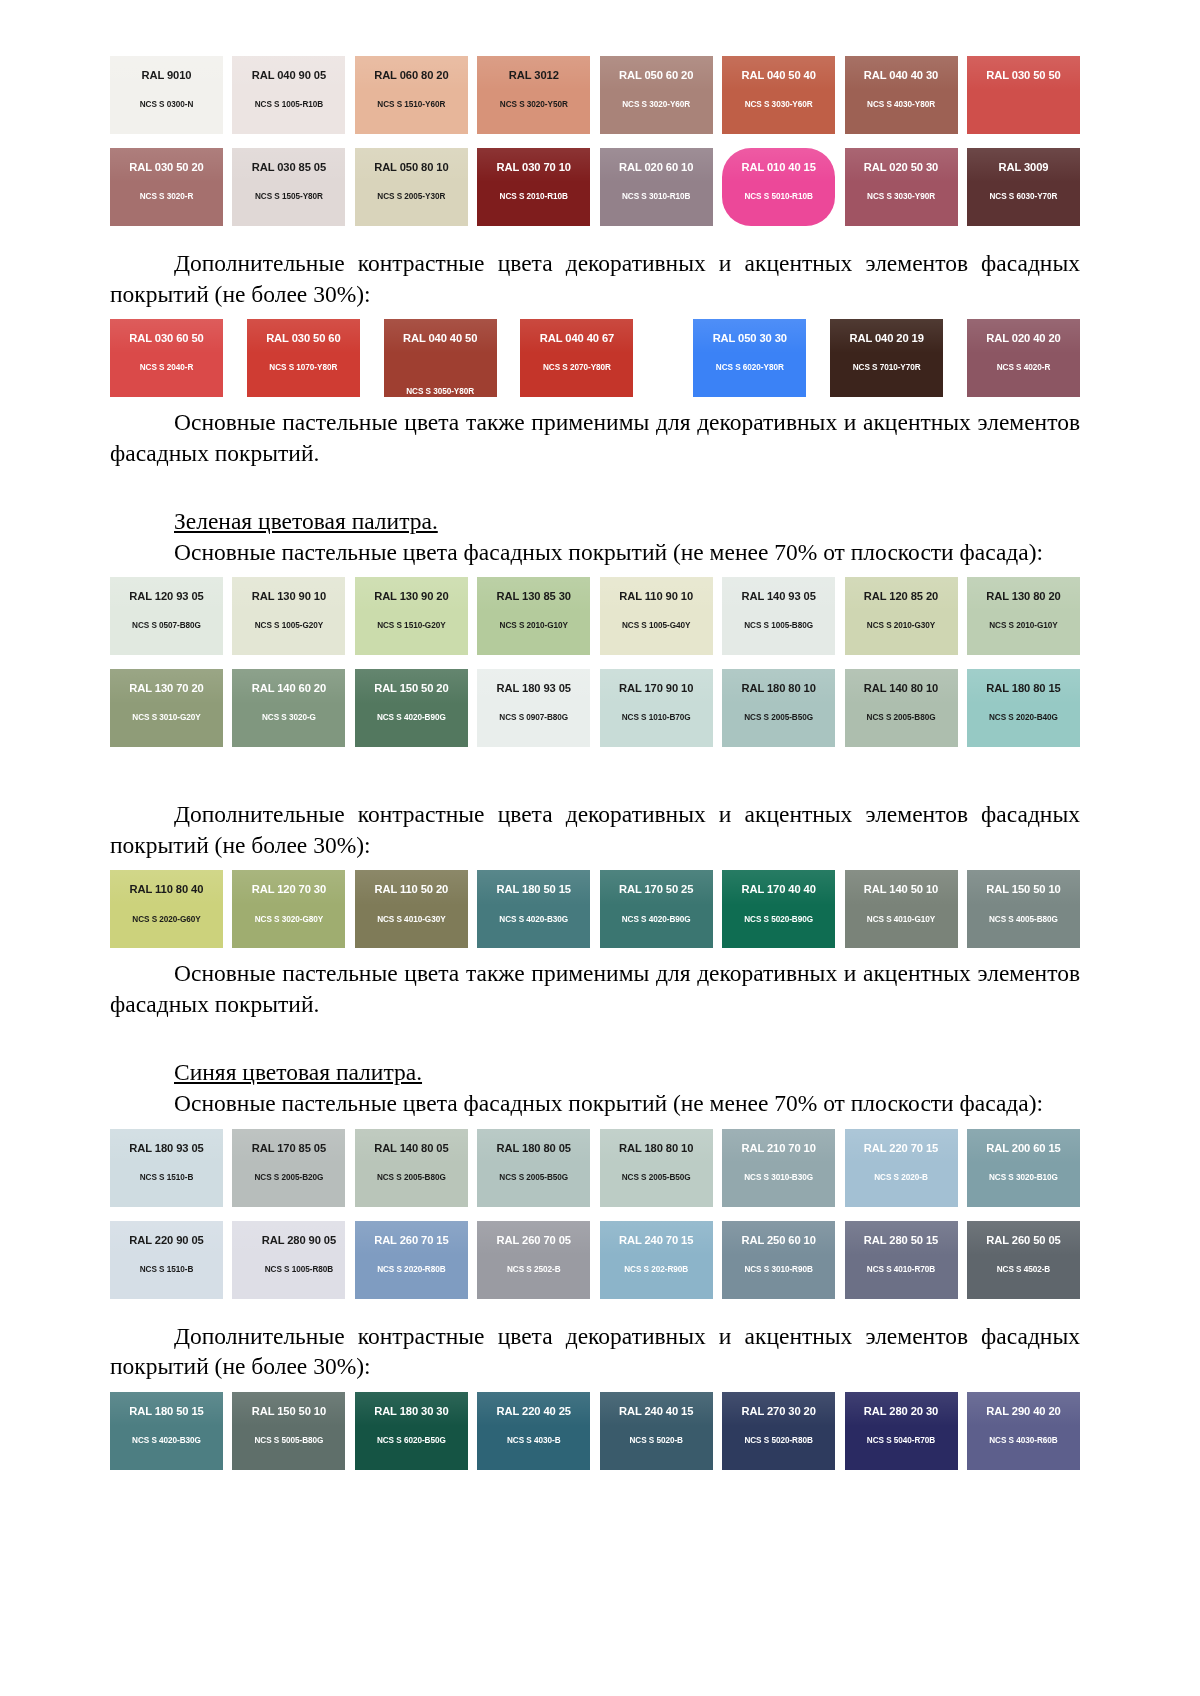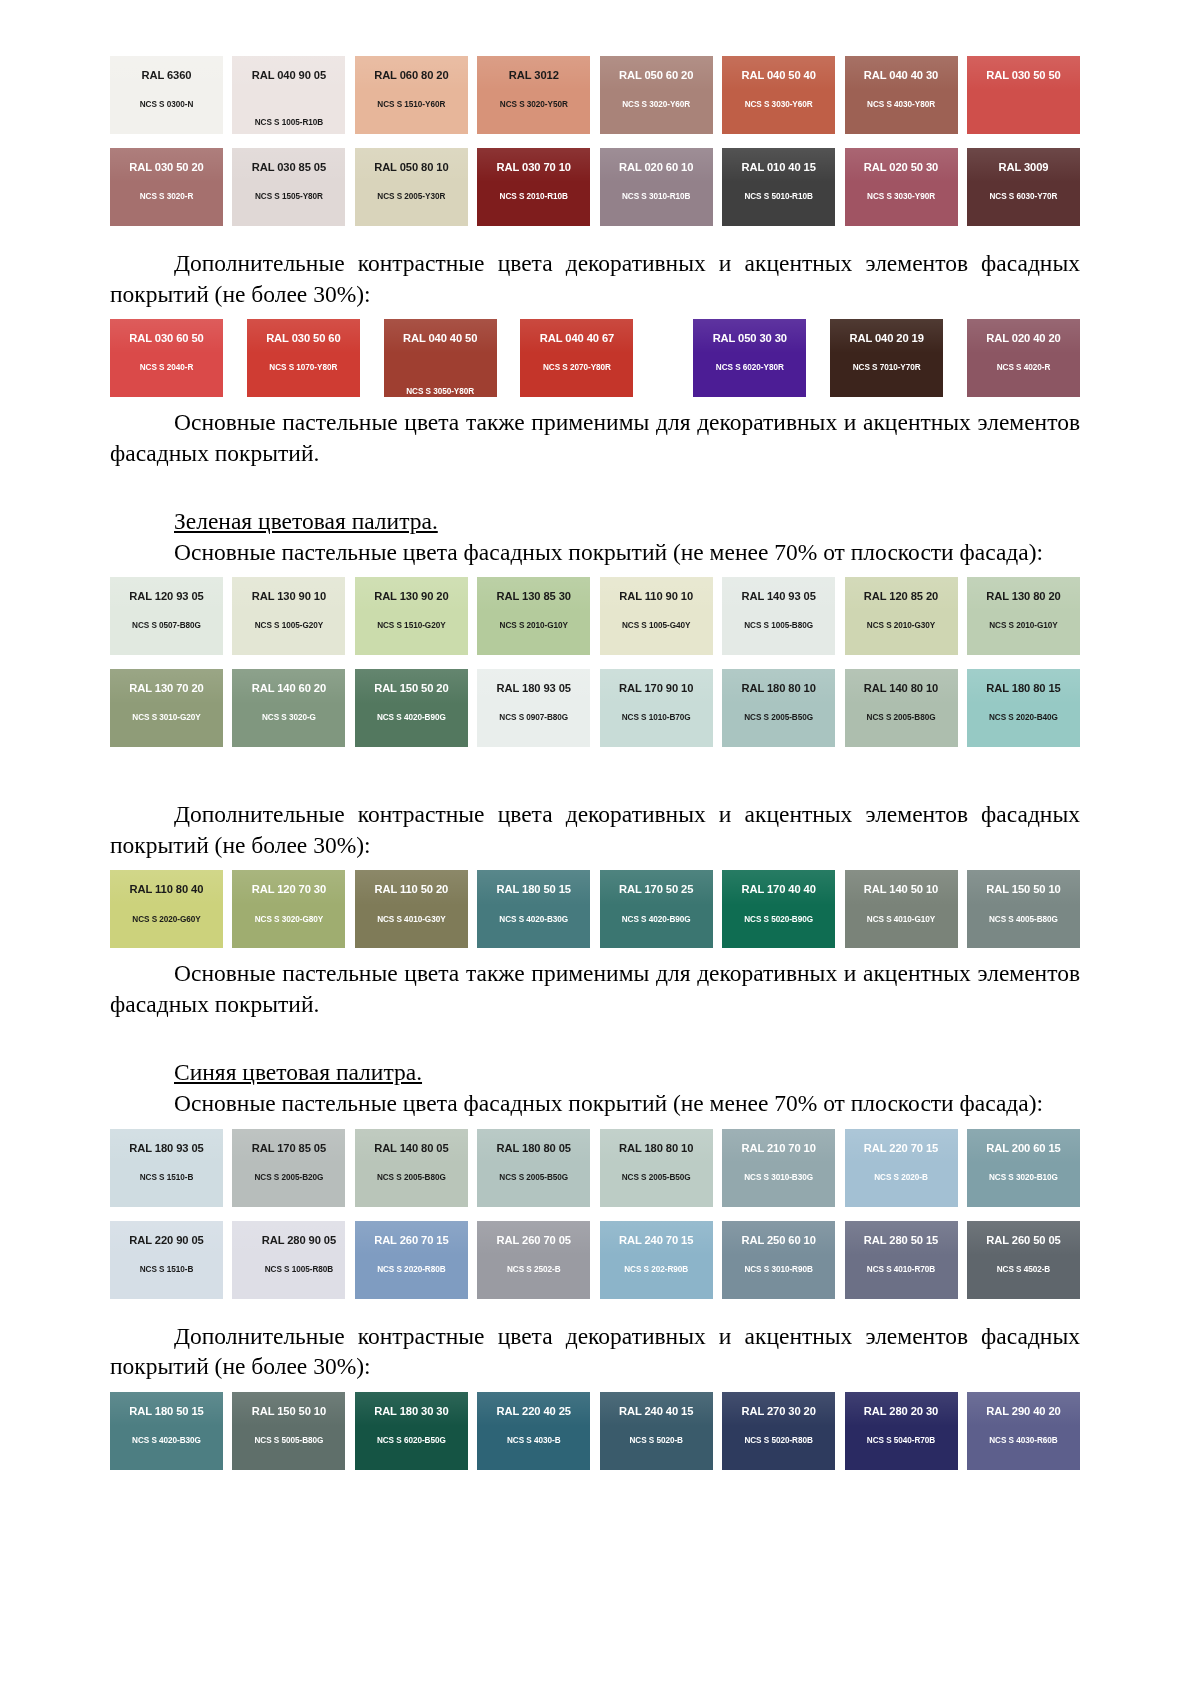--- a/index.html
+++ b/index.html
@@ -111,26 +111,26 @@
 </head>
 <body>
 
 <div class="page">
   <div class="content">
 
     <div>
       <div class="swatch-row">
           <div class="swatch-block">
             <div class="swatch light" style="background: rgb(242, 241, 237);">
-              <div class="ral">RAL 6360</div>
+              <div class="ral">RAL 9010</div>
               <div class="ncs">NCS S 0300-N</div>
             </div>
           </div>
           <div class="swatch-block">
-            <div class="swatch light" style="background: rgb(236, 228, 226); gap: 18px;">
+            <div class="swatch light" style="background: rgb(236, 228, 226);">
               <div class="ral">RAL 040 90 05</div>
               <div class="ncs">NCS S 1005-R10B</div>
             </div>
           </div>
           <div class="swatch-block">
             <div class="swatch light" style="background: rgb(231, 182, 154);">
               <div class="ral">RAL 060 80 20</div>
               <div class="ncs">NCS S 1510-Y60R</div>
             </div>
           </div>
@@ -191,21 +191,21 @@
               <div class="ncs">NCS S 2010-R10B</div>
             </div>
           </div>
           <div class="swatch-block">
             <div class="swatch dark" style="background: rgb(147, 129, 138);">
               <div class="ral">RAL 020 60 10</div>
               <div class="ncs">NCS S 3010-R10B</div>
             </div>
           </div>
           <div class="swatch-block">
-            <div class="swatch dark" style="background: #404040;">
+            <div class="swatch dark" style="background: #ec4899; border-radius: 29px;">
               <div class="ral">RAL 010 40 15</div>
               <div class="ncs">NCS S 5010-R10B</div>
             </div>
           </div>
           <div class="swatch-block">
             <div class="swatch dark" style="background: rgb(160, 84, 99);">
               <div class="ral">RAL 020 50 30</div>
               <div class="ncs">NCS S 3030-Y90R</div>
             </div>
           </div>
@@ -244,21 +244,21 @@
               <div class="ncs">NCS S 3050-Y80R</div>
             </div>
           </div>
           <div class="swatch-block">
             <div class="swatch dark" style="background: rgb(196, 53, 42);">
               <div class="ral">RAL 040 40 67</div>
               <div class="ncs">NCS S 2070-Y80R</div>
             </div>
           </div>
           <div class="swatch-block">
-            <div class="swatch dark" style="background: #4c1d95; margin-left: 36px;">
+            <div class="swatch dark" style="background: #3b82f6; margin-left: 36px;">
               <div class="ral">RAL 050 30 30</div>
               <div class="ncs">NCS S 6020-Y80R</div>
             </div>
           </div>
           <div class="swatch-block">
             <div class="swatch dark" style="background: rgb(60, 36, 28);">
               <div class="ral">RAL 040 20 19</div>
               <div class="ncs">NCS S 7010-Y70R</div>
             </div>
           </div>

